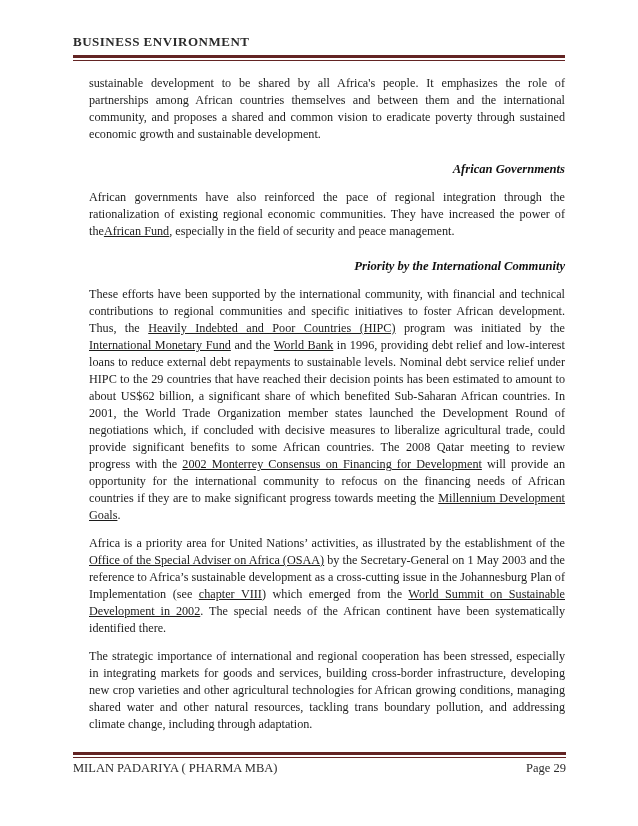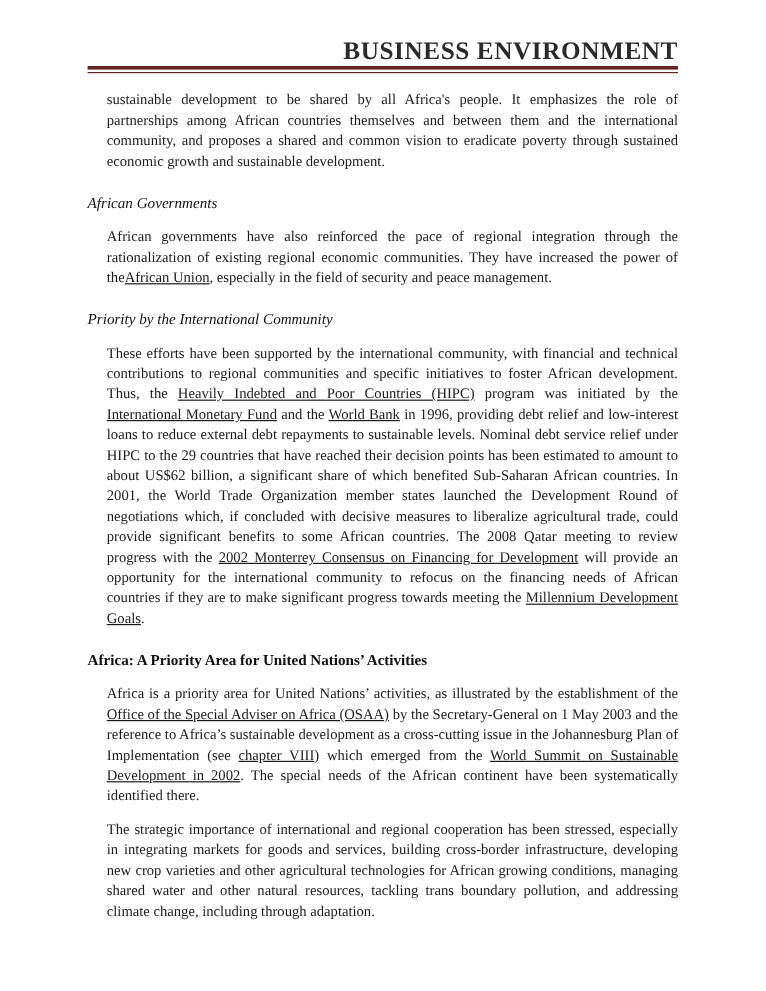--- a/index.html
+++ b/index.html
@@ -14,22 +14,22 @@
     background: #ffffff;
     font-family: "Liberation Serif", "DejaVu Serif", serif;
     color: #1c1c1c;
     overflow: hidden;
     margin: 0 auto;
   }
   .header {
     padding: 32px 73px 0 73px;
   }
   .doc-title {
-    text-align: right;
-    font-size: 21px;
+    text-align: left;
+    font-size: 13px;
     font-weight: bold;
     letter-spacing: 0.5px;
     color: #2b2b2b;
     line-height: 20px;
     margin: 0 0 3px 0;
   }
   .accent-rule {
     height: 2px;
     border-top: 3px solid var(--accent, #632423);
     border-bottom: 1px solid var(--accent, #632423);
@@ -43,22 +43,23 @@
     text-align: justify;
     margin: 0 0 11px 16px;
   }
   .heading {
     font-size: 12.6px;
     line-height: 17px;
     margin: 18px 0 11px 0;
     color: #111111;
   }
   .heading.hi {
-    font-weight: normal;
+    font-weight: bold;
     font-style: italic;
+    text-align: right;
   }
   .heading.hb {
     font-weight: bold;
   }
   .doc-link {
     color: inherit;
     text-decoration: underline;
     cursor: pointer;
   }
   .footer {
@@ -83,22 +84,28 @@
 
   <div class="header">
     <div class="doc-title">BUSINESS ENVIRONMENT</div>
     <div class="accent-rule"></div>
   </div>
 
   <div class="content">
 
   <p class="para">sustainable development to be shared by all Africa's people. It emphasizes the role of partnerships among African countries themselves and between them and the international community, and proposes a shared and common vision to eradicate poverty through sustained economic growth and sustainable development.</p>
       <div class="heading hi">African Governments</div>
-      <p class="para">African governments have also reinforced the pace of regional integration through the rationalization of existing regional economic communities. They have increased the power of the<a class="doc-link">African Union</a>, especially in the field of security and peace management.</p>
+      <p class="para">African governments have also reinforced the pace of regional integration through the rationalization of existing regional economic communities. They have increased the power of the<a class="doc-link">African Fund</a>, especially in the field of security and peace management.</p>
       <div class="heading hi">Priority by the International Community</div>
       <p class="para">These efforts have been supported by the international community, with financial and technical contributions to regional communities and specific initiatives to foster African development. Thus, the <a class="doc-link">Heavily Indebted and Poor Countries (HIPC)</a> program was initiated by the <a class="doc-link">International Monetary Fund</a> and the <a class="doc-link">World Bank</a> in 1996, providing debt relief and low-interest loans to reduce external debt repayments to sustainable levels. Nominal debt service relief under HIPC to the 29 countries that have reached their decision points has been estimated to amount to about US$62 billion, a significant share of which benefited Sub-Saharan African countries. In 2001, the World Trade Organization member states launched the Development Round of negotiations which, if concluded with decisive measures to liberalize agricultural trade, could provide significant benefits to some African countries. The 2008 Qatar meeting to review progress with the <a class="doc-link">2002 Monterrey Consensus on Financing for Development</a> will provide an opportunity for the international community to refocus on the financing needs of African countries if they are to make significant progress towards meeting the <a class="doc-link">Millennium Development Goals</a>.</p>
-      <div class="heading hb">Africa: A Priority Area for United Nations’ Activities</div>
       <p class="para">Africa is a priority area for United Nations’ activities, as illustrated by the establishment of the <a class="doc-link">Office of the Special Adviser on Africa (OSAA)</a> by the Secretary-General on 1 May 2003 and the reference to Africa’s sustainable development as a cross-cutting issue in the Johannesburg Plan of Implementation (see <a class="doc-link">chapter VIII</a>) which emerged from the <a class="doc-link">World Summit on Sustainable Development in 2002</a>. The special needs of the African continent have been systematically identified there.</p>
       <p class="para">The strategic importance of international and regional cooperation has been stressed, especially in integrating markets for goods and services, building cross-border infrastructure, developing new crop varieties and other agricultural technologies for African growing conditions, managing shared water and other natural resources, tackling trans boundary pollution, and addressing climate change, including through adaptation.</p>
     </div>
 
+  <div class="footer">
+    <div class="accent-rule"></div>
+    <div class="footer-row">
+      <span>MILAN PADARIYA ( PHARMA MBA)</span>
+      <span>Page 29</span>
+    </div>
+  </div>
 
 </div>
 
 </body></html>

